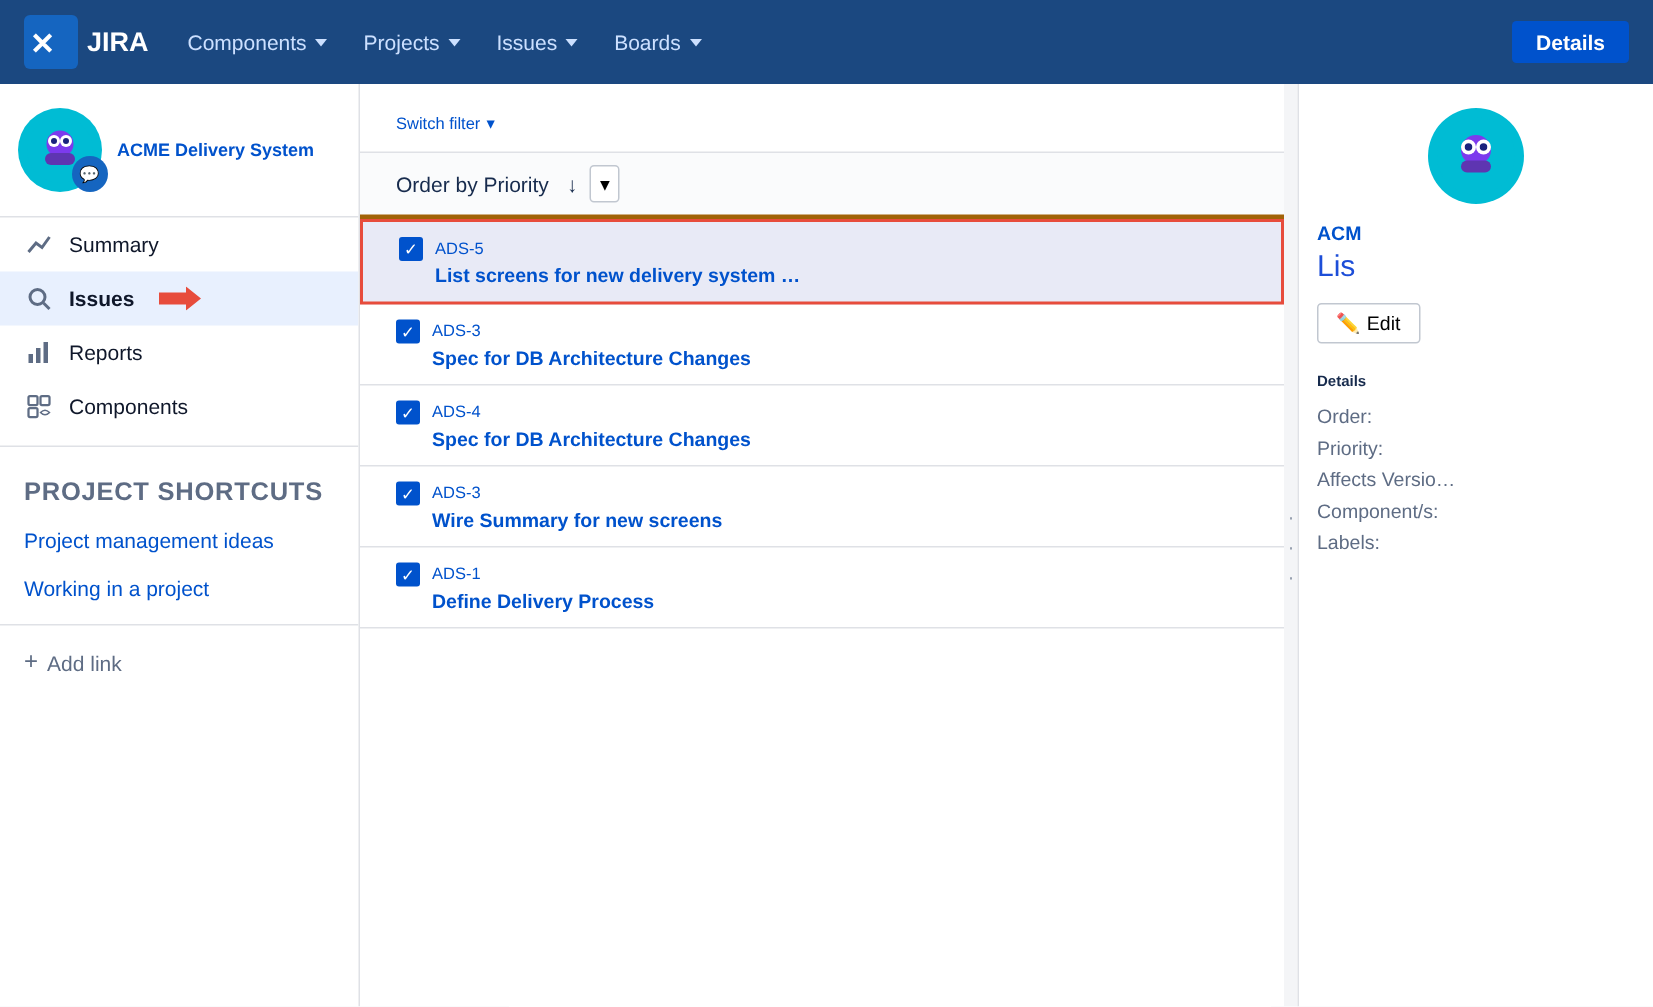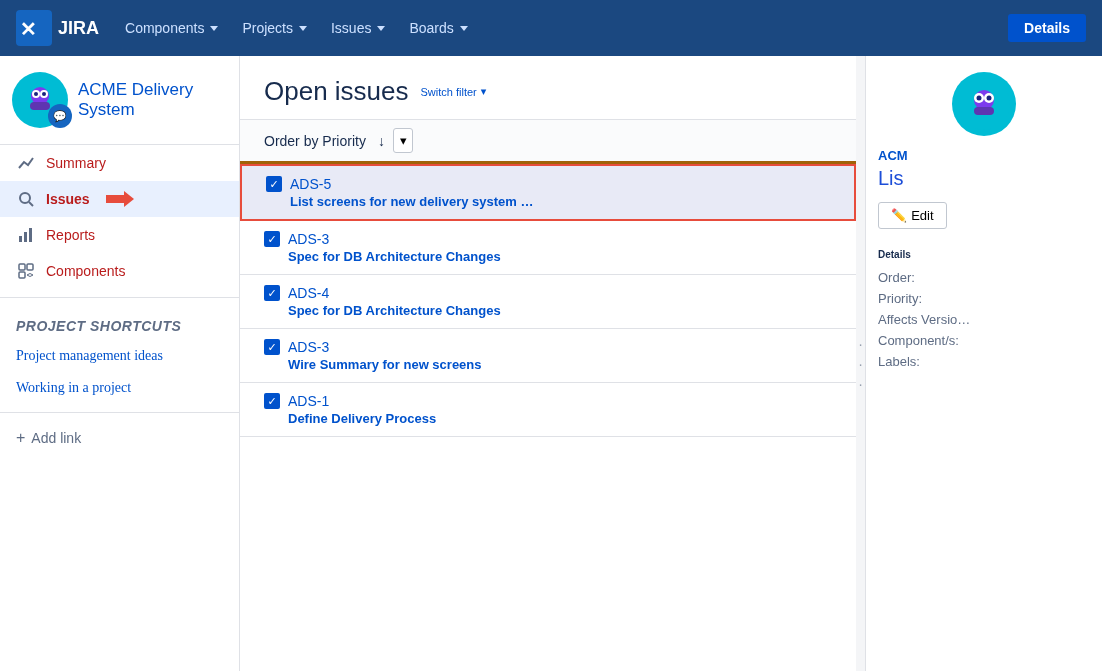--- a/index.html
+++ b/index.html
@@ -80,53 +80,51 @@
       height: 56px;
       border-radius: 50%;
       background: #00bcd4;
       display: flex;
       align-items: center;
       justify-content: center;
       position: relative;
       flex-shrink: 0;
     }
     .sidebar-project-title {
-      font-size: 17px;
-      font-weight: 400;
+      font-size: 12px;
+      font-weight: 700;
       color: #0052cc;
     }
     .sidebar-nav-item {
       display: flex;
       align-items: center;
       gap: 10px;
       padding: 9px 16px;
       cursor: pointer;
       color: #172b4d;
       font-size: 14px;
       border-radius: 0;
     }
     .sidebar-nav-item.active { background: #e9eeff; font-weight: 600; }
     .sidebar-nav-icon { width: 20px; display: flex; justify-content: center; color: #5e6c84; }
-    .sidebar-nav-label { color: #b91c1c; }
+    .sidebar-nav-label { color: #0f172a; }
     .sidebar-divider { border: none; border-top: 1px solid #dfe1e6; margin: 8px 0; }
     .sidebar-section-title {
       padding: 12px 16px 6px;
-      font-size: 14px;
+      font-size: 17px;
       font-weight: 700;
       color: #5e6c84;
       text-transform: uppercase;
       letter-spacing: 0.5px;
-      font-style: italic;
     }
     .sidebar-link {
       padding: 8px 16px;
       color: #0052cc;
       font-size: 14px;
       cursor: pointer;
-      font-family: Liberation Serif, serif;
     }
     .sidebar-add-link {
       display: flex;
       align-items: center;
       gap: 6px;
       padding: 8px 16px;
       color: #5e6c84;
       font-size: 14px;
       cursor: pointer;
     }
@@ -212,21 +210,21 @@
       border-radius: 2px;
       display: flex;
       align-items: center;
       justify-content: center;
       color: #fff;
       font-size: 11px;
       flex-shrink: 0;
     }
     .issue-key {
       color: #0052cc;
-      font-size: 14px;
+      font-size: 11px;
       font-weight: 500;
       text-align: right;
     }
     .issue-summary {
       color: #0052cc;
       font-size: 13px;
       margin-top: 2px;
       padding-left: 24px;
       font-weight: bold;
     }
@@ -430,21 +428,20 @@
 
     <div class="sidebar-add-link">
       <span style="font-size:16px;color:#5e6c84;">+</span>
       <span>Add link</span>
     </div>
   </aside>
 
   <div class="content">
 
     <div class="issues-header">
-      <h1 class="issues-title">Open issues</h1>
       <div class="switch-filter-btn">
         <span>Switch filter</span>
         <span>▾</span>
       </div>
     </div>
 
     <div class="filter-bar">
       <span class="filter-bar-text">Order by Priority</span>
       <span class="sort-icon">↓</span>
       <button class="filter-dropdown-btn">▾</button>

